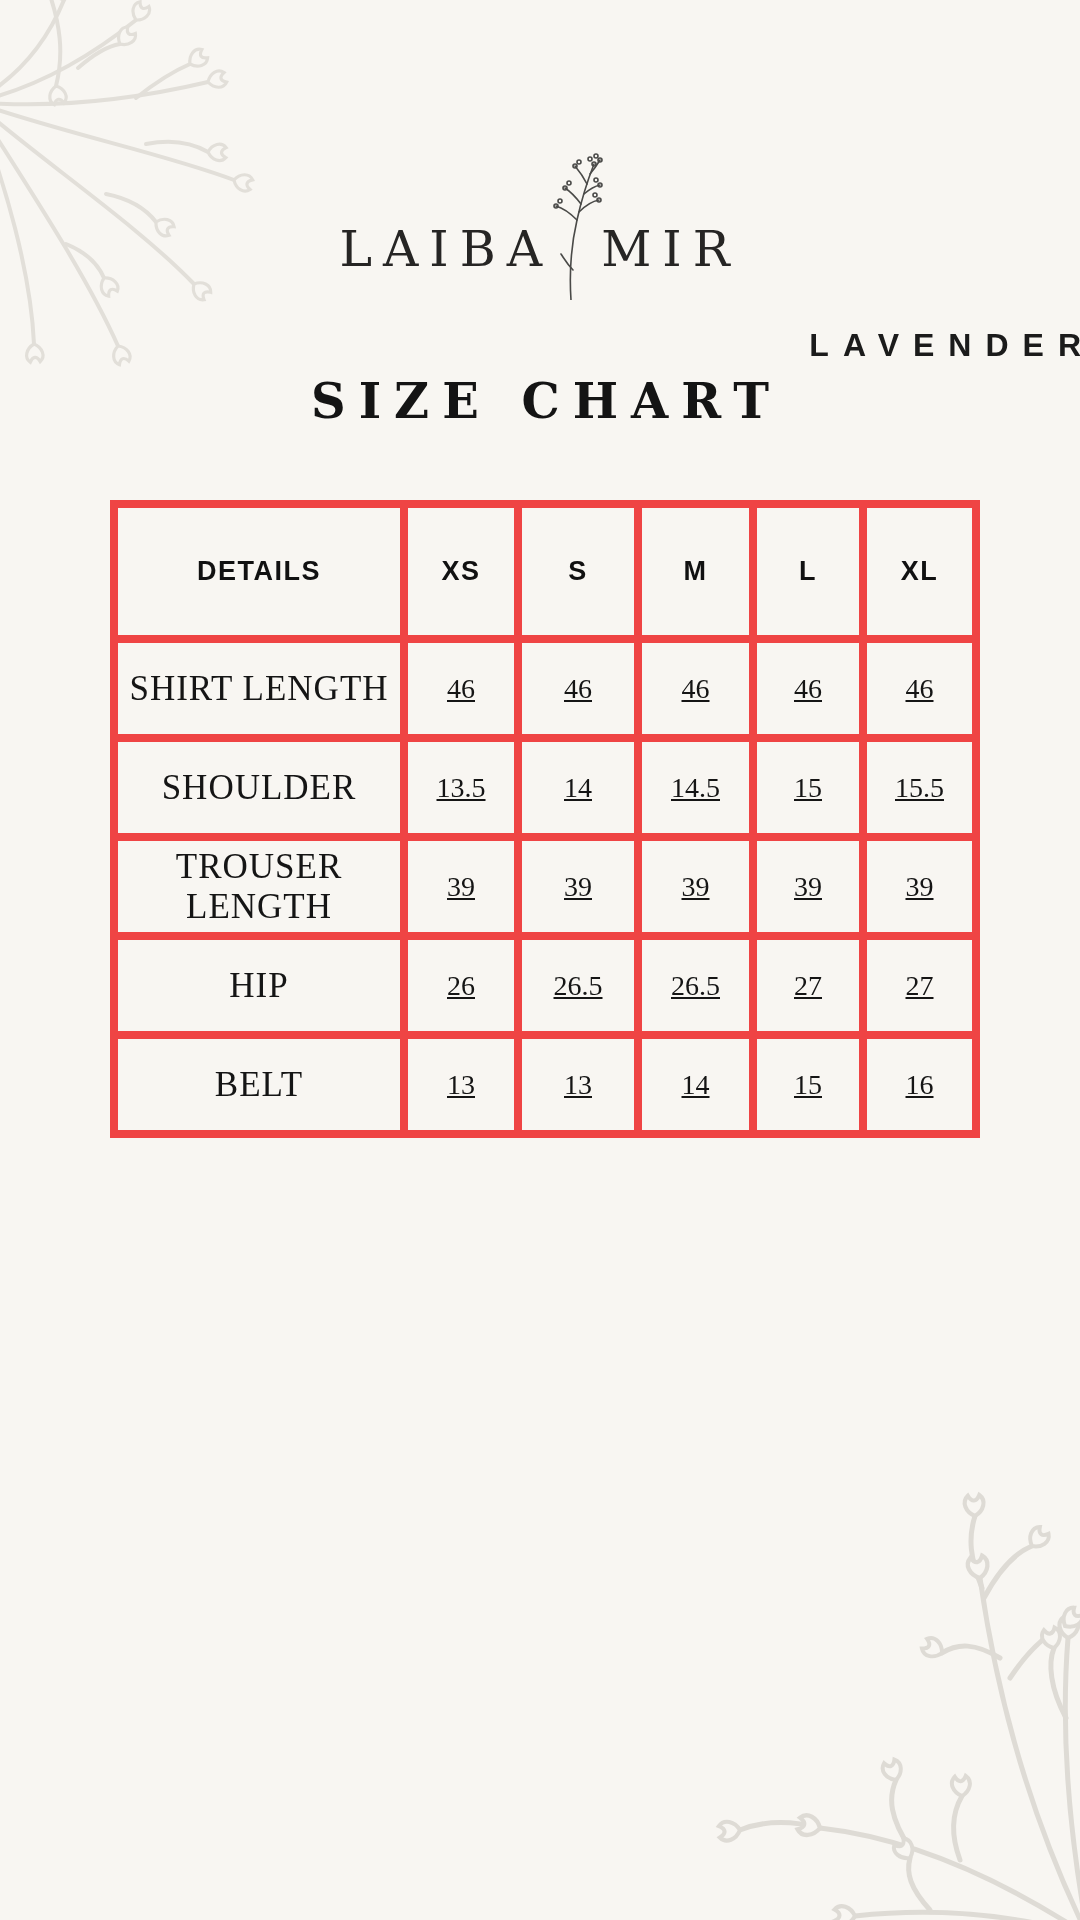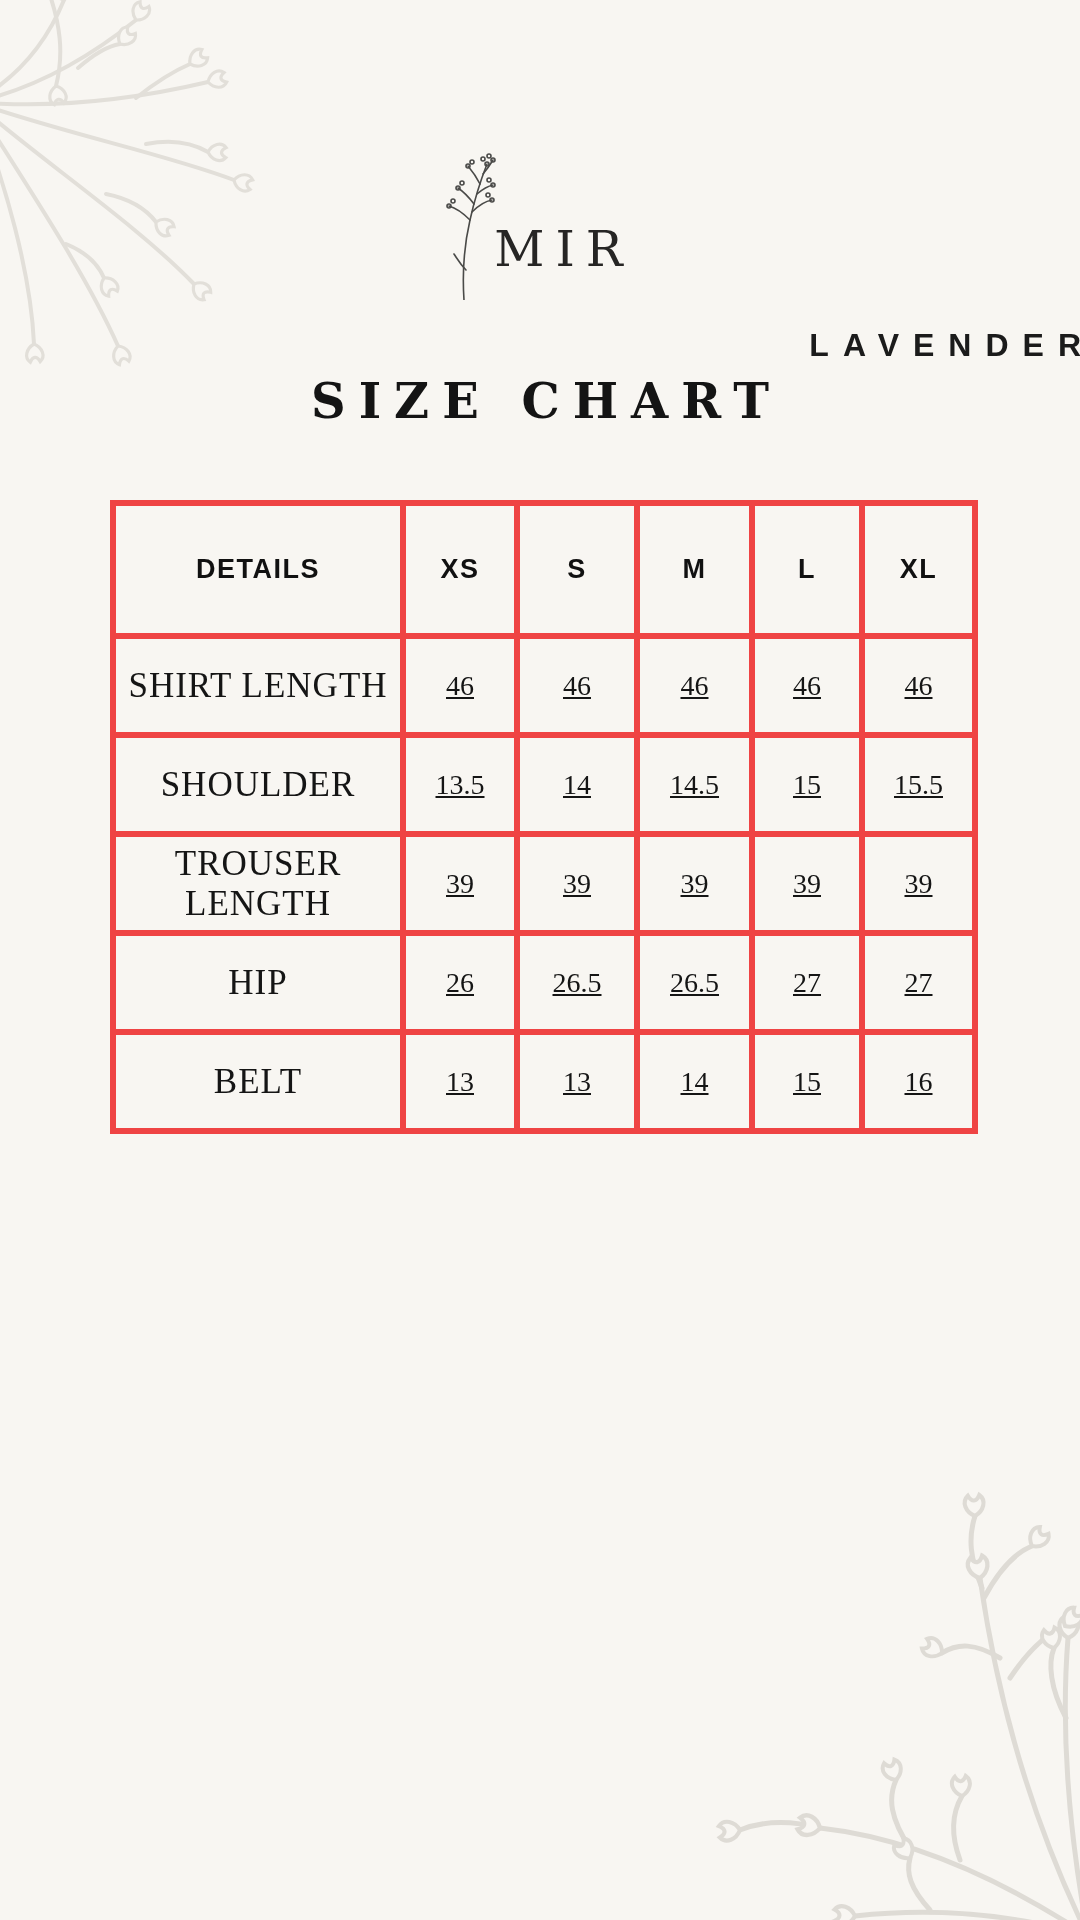--- a/index.html
+++ b/index.html
@@ -42,21 +42,21 @@
     color:#141414;
   }
 
   
   table.size-table{
     position:absolute;top:500px;left:110px;width:862px;
     border-collapse:collapse;table-layout:fixed;
     border:3px solid #121212;
   }
   .size-table th,.size-table td{
-    border:6px solid #ef4444;
+    border:8px solid #ef4444;
     text-align:center;vertical-align:middle;
     padding:0;
   }
   .size-table thead th{
     height:127px;
     font-family:"Liberation Sans","DejaVu Sans",sans-serif;
     font-weight:700;font-size:27px;letter-spacing:1.5px;
     color:#111;
   }
   .size-table tbody tr{height:99px;}
@@ -140,20 +140,21 @@
       <use href="#bud" transform="translate(150,370) rotate(-78) scale(1.2)"></use>
       <use href="#bud" transform="translate(226,322) rotate(-20) scale(1.1)"></use>
       <use href="#bud" transform="translate(292,338) rotate(-5) scale(1.1)"></use>
       <use href="#bud" transform="translate(185,458) rotate(-88) scale(1.15)"></use>
       <use href="#bud" transform="translate(240,400) rotate(-34) scale(1.1)"></use>
       <use href="#bud" transform="translate(70,372) rotate(-95) scale(1.15)"></use>
     </g>
   </svg>
 
   <div class="logo">
+    <span class="word">LAIBA</span>
     <svg class="sprig" width="56" height="150" viewBox="0 0 56 150">
       <g stroke="#4a4a48" stroke-width="1.6" fill="none" stroke-linecap="round">
         <path d="M24,150 C22,120 24,96 30,70 C34,52 40,32 47,14"></path>
         <path d="M30,70 C22,62 16,58 9,56"></path>
         <path d="M32,62 C40,54 46,51 52,50"></path>
         <path d="M34,54 C28,46 24,42 18,38"></path>
         <path d="M37,44 C44,38 48,36 53,35"></path>
         <path d="M40,34 C36,26 33,22 28,16"></path>
         <path d="M43,24 C48,18 50,15 53,10"></path>
         <path d="M26,120 C20,114 18,110 14,104"></path>

